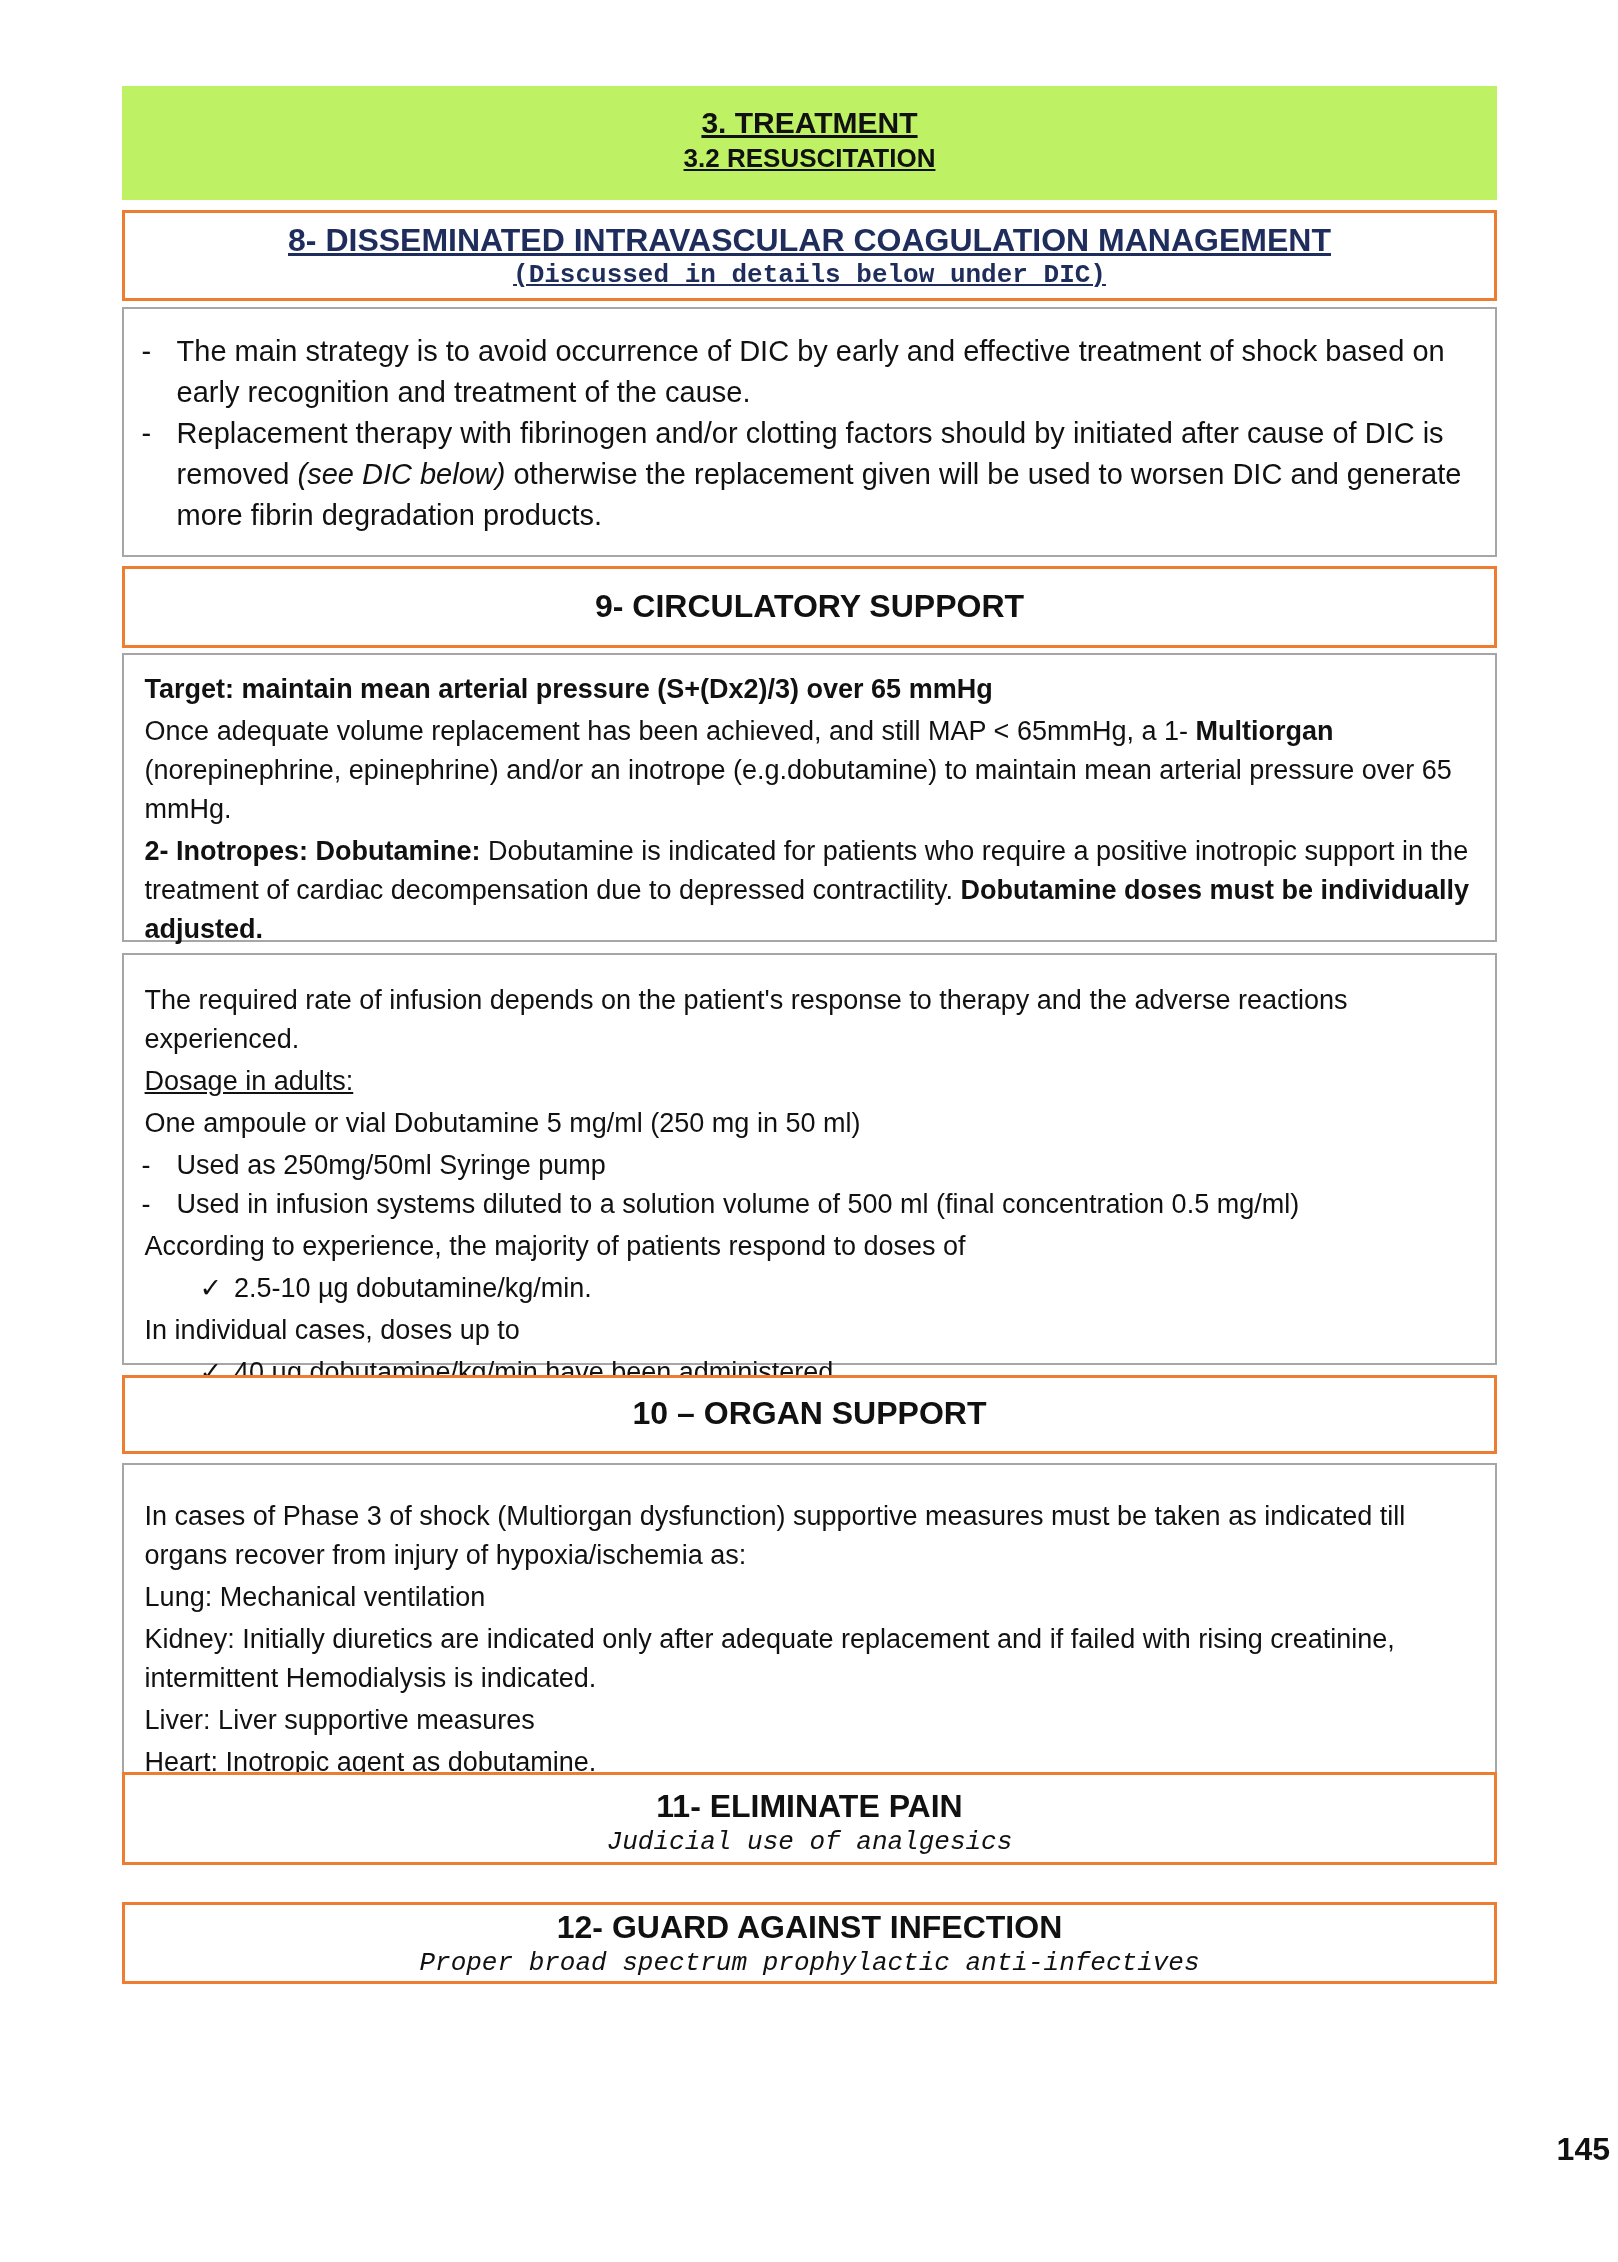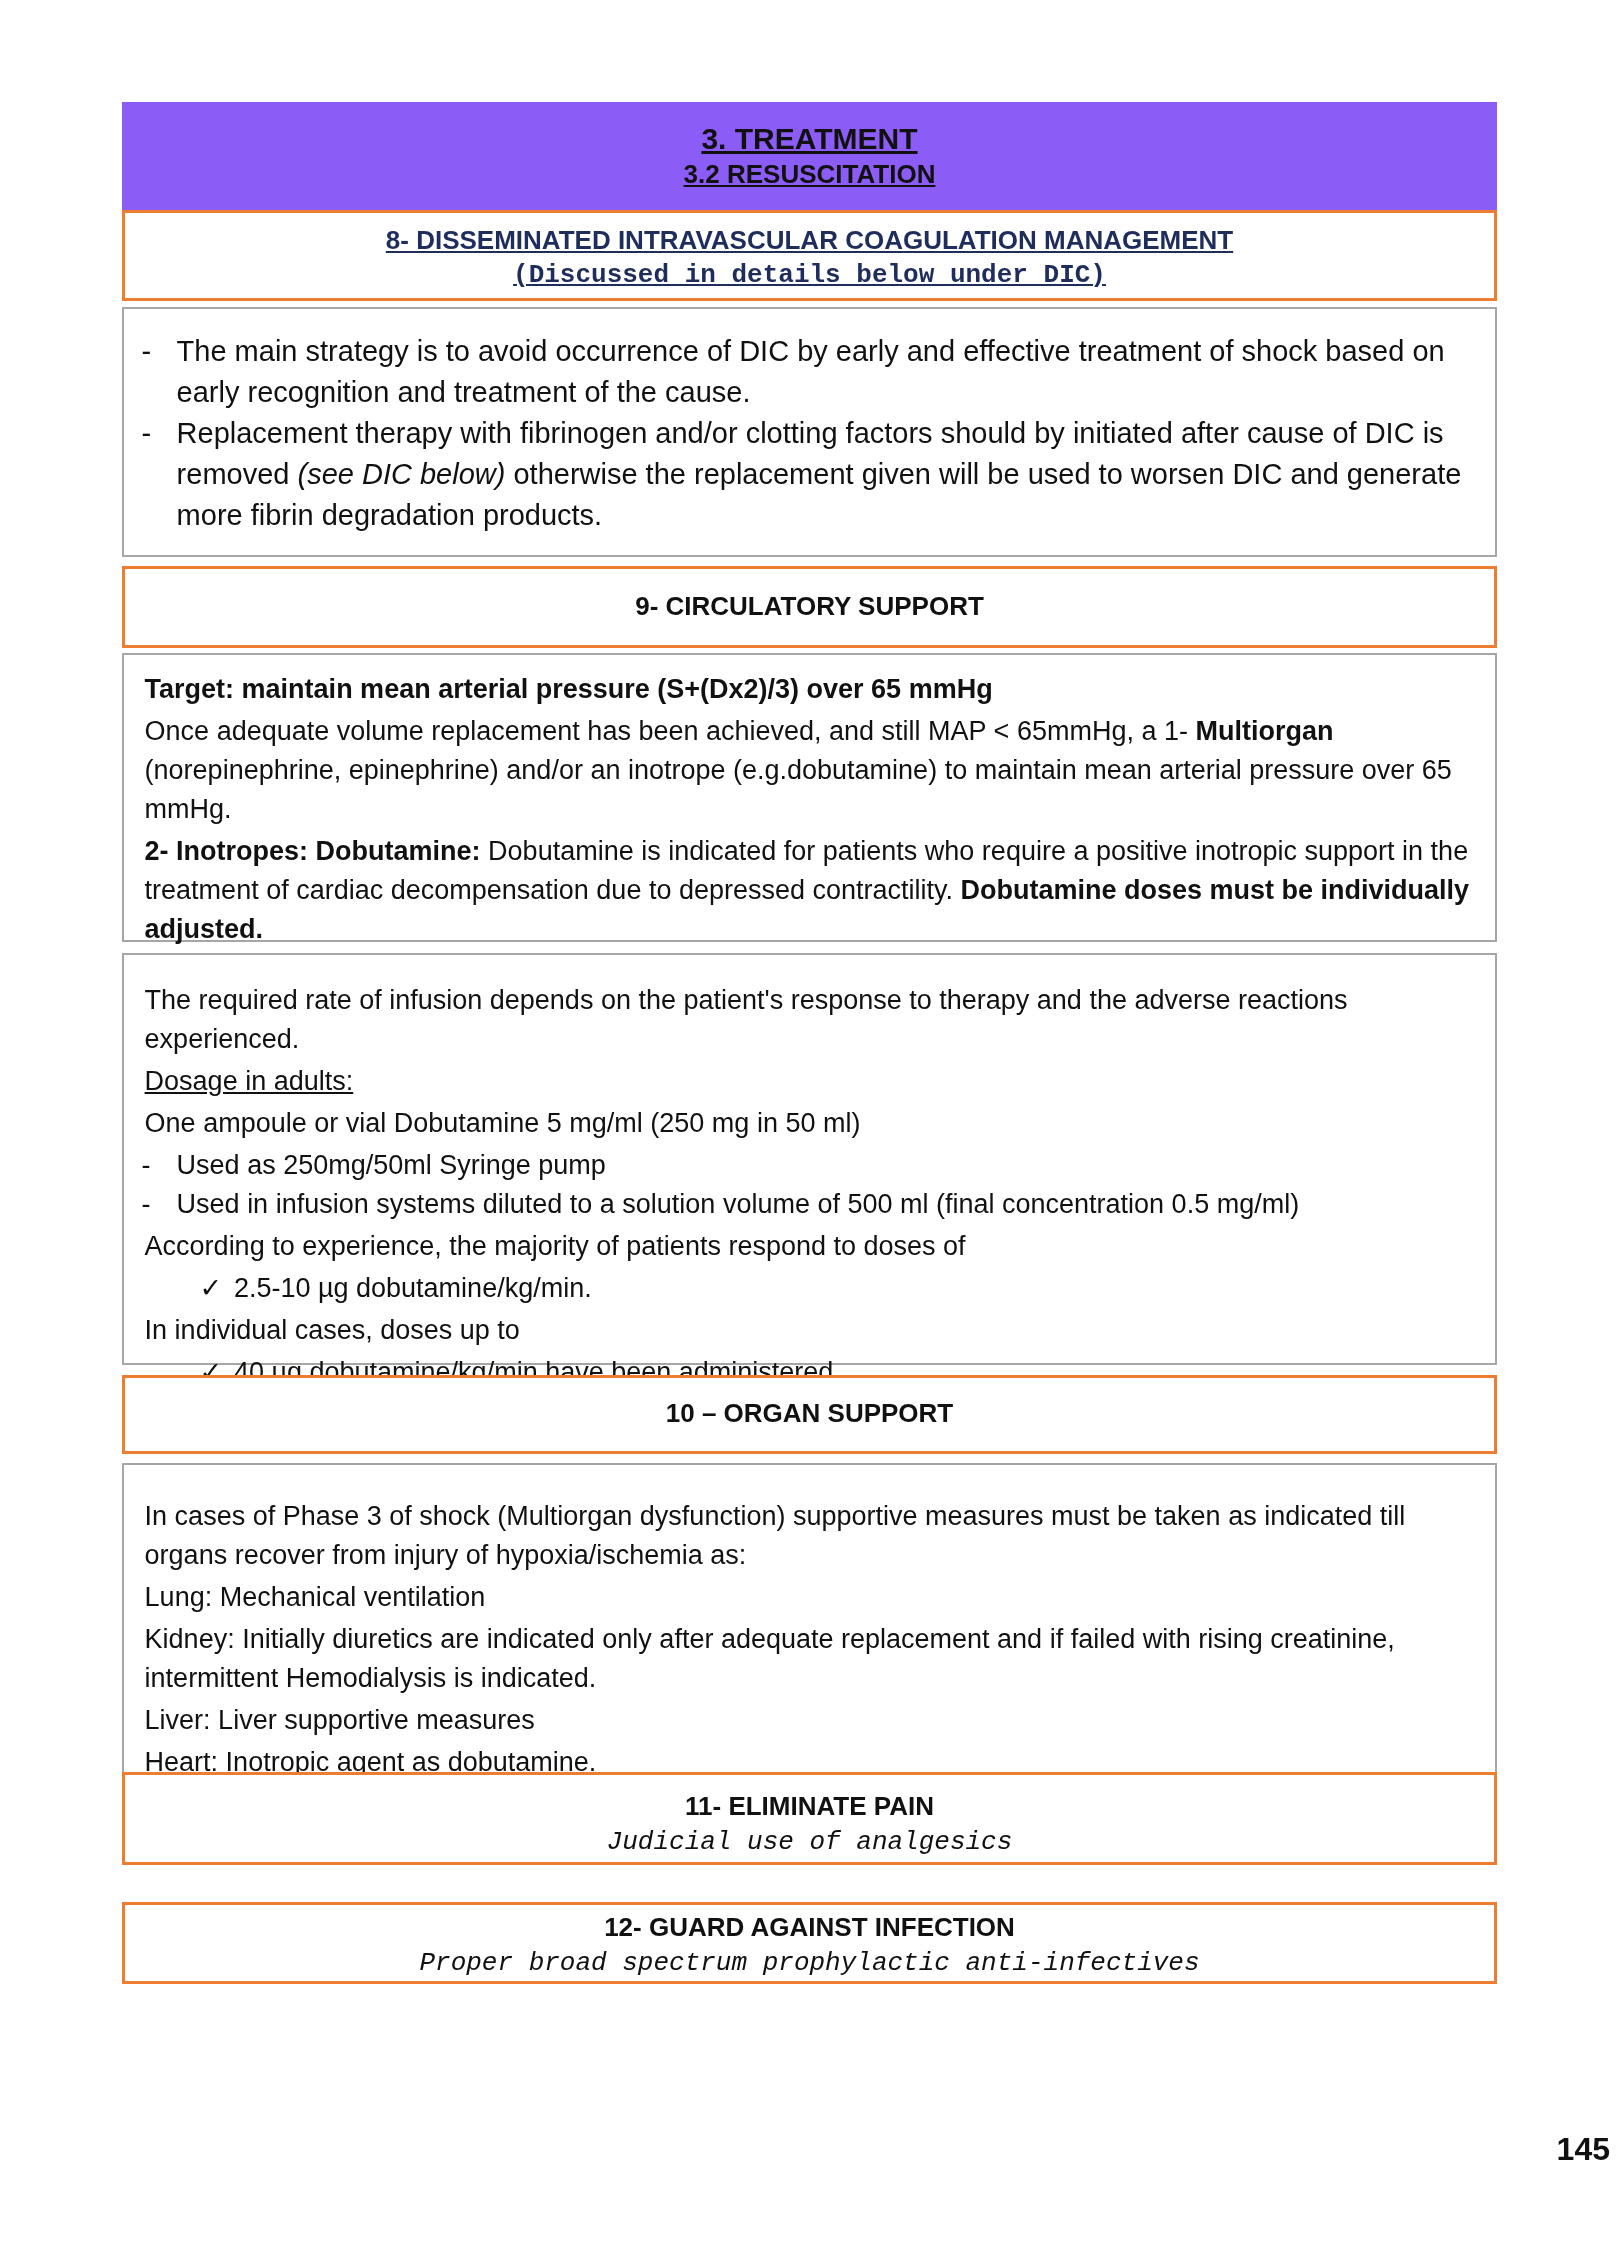--- a/index.html
+++ b/index.html
@@ -1,23 +1,23 @@
 <!DOCTYPE html>
 <html><head>
 <meta charset="utf-8">
 <style>
   html, body { margin: 0; padding: 0; background: #ffffff; }
   body { width: 1619px; height: 2263px; position: relative; font-family: "Liberation Sans", sans-serif; color: #111; }
   .abs { position: absolute; left: 122px; width: 1375px; box-sizing: border-box; }
-  .header-band { top: 86px; height: 114px; background: #8b5cf6; text-align: center; color: #111; margin-top: 16px; }
+  .header-band { top: 86px; height: 114px; background: #bef264; text-align: center; color: #111; }
   .header-band .t1 { font-weight: bold; font-size: 30px; text-decoration: underline; padding-top: 17.6px; line-height: 37px; }
   .header-band .t2 { font-weight: bold; font-size: 26px; text-decoration: underline; line-height: 35px; }
   .obox { border: 3.9px solid #ed7d31; background: #fff; text-align: center; }
   .gbox { border: 2.9px solid #a6a6a6; background: #fff; }
-  .obox-title { font-weight: bold; font-size: 26px; color: #111; }
+  .obox-title { font-weight: bold; font-size: 32px; color: #111; }
   .obox-title.navy { color: #1f2d5c; text-decoration: underline; }
   .obox-sub { font-size: 26px; line-height: 35px; font-family: Liberation Mono, monospace; }
   .obox-sub.navy { color: #1f2d5c; text-decoration: underline; font-weight: bold; }
   .obox-sub.ital { font-style: italic; }
   .body-text { font-size: 27px; line-height: 39px; padding: 0 17.6px; }
   .body-text p { margin: 3px; }
   .bullet { display: flex; }
   .bullet .dash { width: 35px; flex: none; }
   .check { padding-left: 55px; }
   .check .mark { margin-right: 11.7px; }

